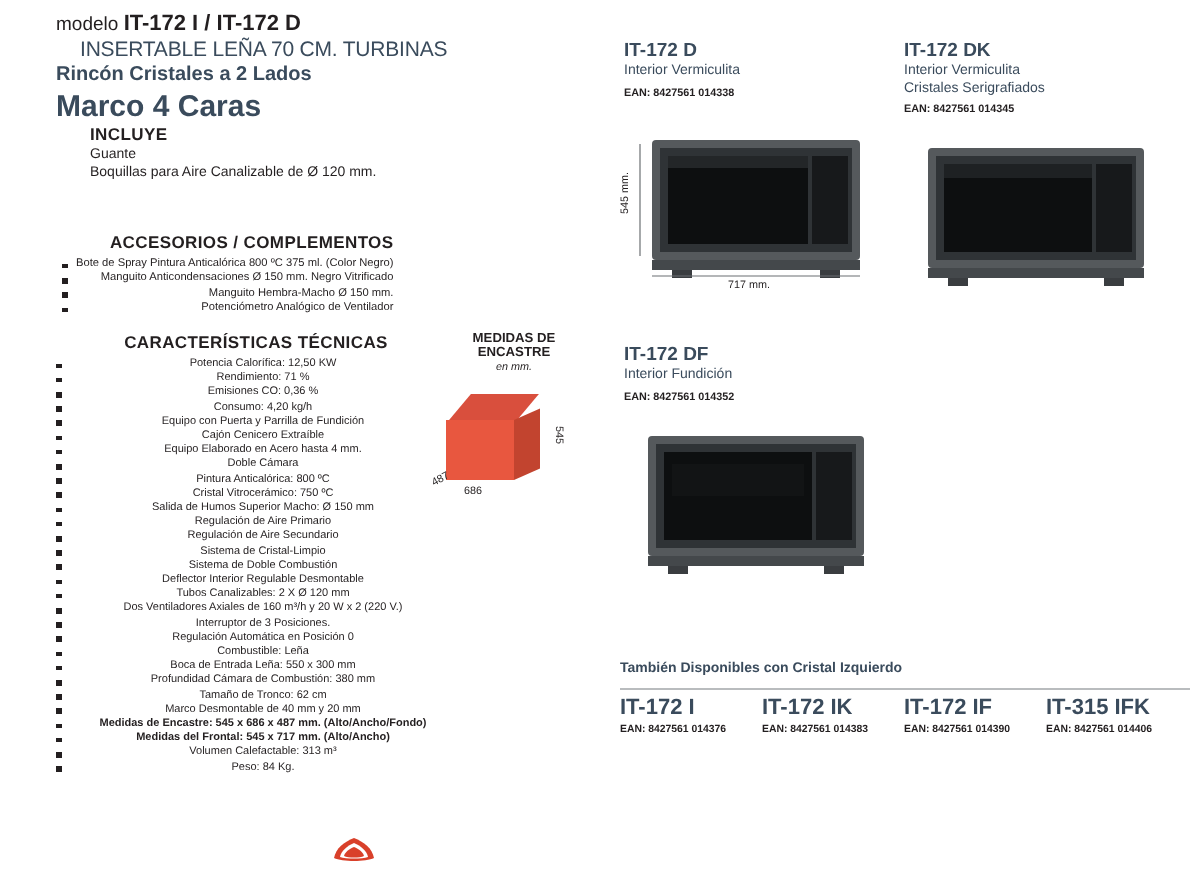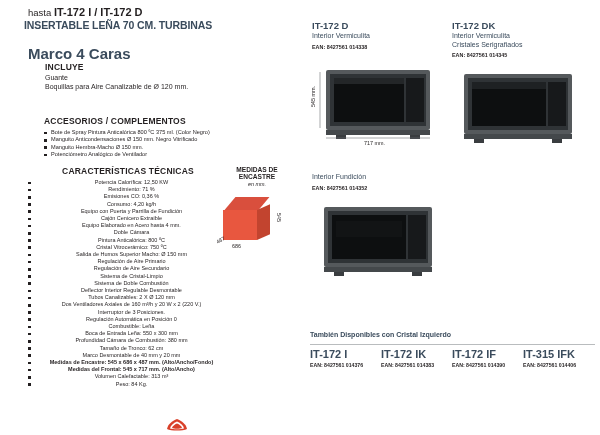--- a/index.html
+++ b/index.html
@@ -16,38 +16,38 @@
   }
   .right{
     position:absolute;left:300px;top:0;width:300px;height:358px;
   }
   
   .model-line{
     position:absolute;left:28px;top:6px;font-size:9.5px;color:#231f20;
   }
   .model-line b{font-size:11px;}
   .title2{
-    position:absolute;left:24px;top:19px;font-size:10.5px;font-weight:bold;
+    position:absolute;left:40px;top:19px;font-size:10.5px;font-weight:normal;
     color:#3a4b5c;letter-spacing:-0.1px;
   }
   .title3{
     position:absolute;left:28px;top:32px;font-size:10px;font-weight:bold;
     color:#3a4b5c;
   }
   .title4{
     position:absolute;left:28px;top:45px;font-size:15px;font-weight:bold;
     color:#3a4b5c;
   }
   
   .sec-title{
     font-size:8.5px;font-weight:bold;color:#231f20;letter-spacing:0.2px;
   }
   .incluye{position:absolute;left:28px;top:62px;margin-left:17px;}
   .incluye .item{font-size:7px;margin-top:2px;}
-  .accesorios{position:absolute;left:44px;top:116px;}
+  .accesorios{position:absolute;left:31px;top:116px;text-align:right;}
   .accesorios .sec-title{font-size:8.5px;}
   .bullets{margin-top:3px;}
   .bullet{
     font-size:5.6px;line-height:7.4px;position:relative;padding-left:7px;
   }
   .bullet:before{
     content:"";position:absolute;left:0;top:2.6px;width:2.6px;height:2.6px;
     background:#231f20;
   }
   .carac{position:absolute;left:28px;top:166px;width:200px;text-align:center;}
@@ -104,24 +104,25 @@
   .logo{
     position:absolute;left:166px;top:418px;width:22px;height:14px;
   }
 </style>
 </head>
 <body>
 
 <div class="left">
 
   <div class="model-line">
-    <span>hasta</span>
+    <span>modelo</span>
     <b>IT-172 I / IT-172 D</b>
   </div>
   <div class="title2">INSERTABLE LEÑA 70 CM. TURBINAS</div>
+  <div class="title3">Rincón Cristales a 2 Lados</div>
   <div class="title4">Marco 4 Caras</div>
 
   <div class="incluye">
     <div class="sec-title">INCLUYE</div>
     <div class="item">Guante</div>
     <div class="item">Boquillas para Aire Canalizable de Ø 120 mm.</div>
   </div>
 
   <div class="accesorios">
     <div class="sec-title">ACCESORIOS / COMPLEMENTOS</div>
@@ -225,20 +226,21 @@
         <rect x="96" y="18" width="18" height="44" fill="#17191b"></rect>
         <rect x="20" y="18" width="74" height="7" fill="#1e2123"></rect>
         <rect x="12" y="70" width="108" height="5" fill="#44484b"></rect>
         <rect x="22" y="75" width="10" height="4" fill="#3a3d40"></rect>
         <rect x="100" y="75" width="10" height="4" fill="#3a3d40"></rect>
       </svg>
     </div>
   </div>
 
   <div class="card" style="left:12px;top:172px;">
+    <div class="card-title">IT-172 DF</div>
     <div class="card-sub">Interior Fundición</div>
     <div class="card-ean">EAN: 8427561 014352</div>
     <div class="stove">
       <svg width="132" height="86" viewBox="0 0 132 86">
         <rect x="12" y="10" width="108" height="60" rx="2" fill="#55595c"></rect>
         <rect x="16" y="14" width="100" height="52" fill="#2f3336"></rect>
         <rect x="20" y="18" width="74" height="44" fill="#0d0f10"></rect>
         <rect x="96" y="18" width="18" height="44" fill="#17191b"></rect>
         <rect x="24" y="24" width="66" height="16" fill="#121415"></rect>
         <rect x="12" y="70" width="108" height="5" fill="#44484b"></rect>

